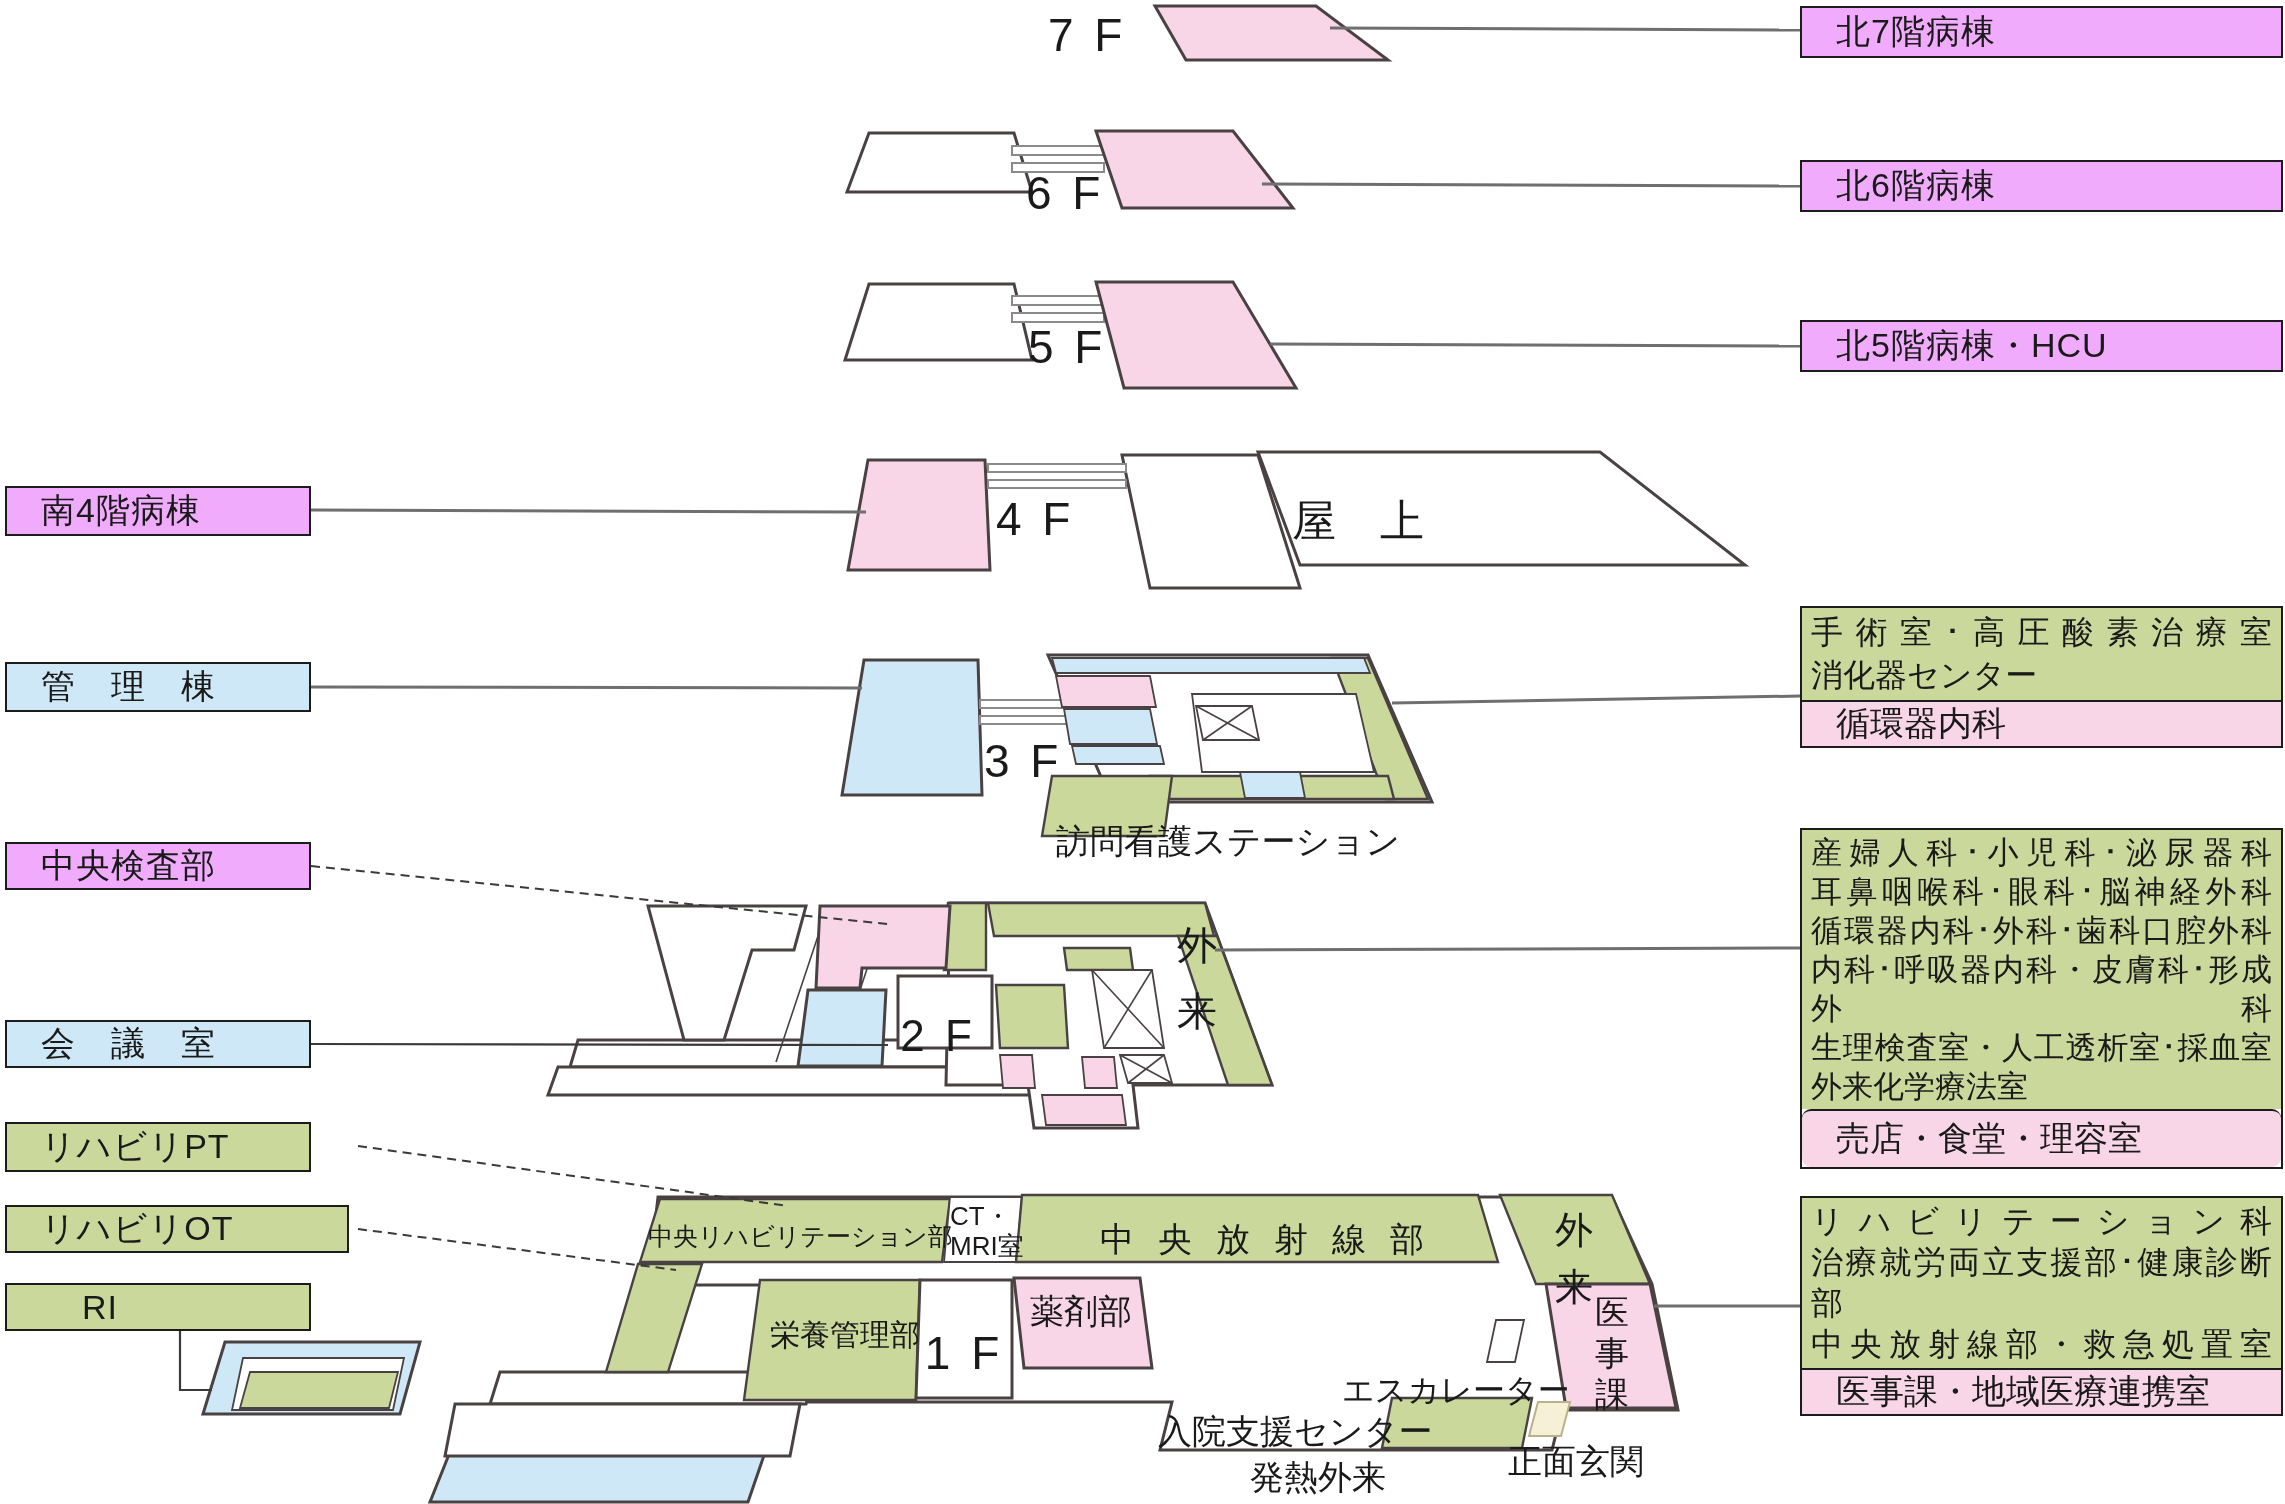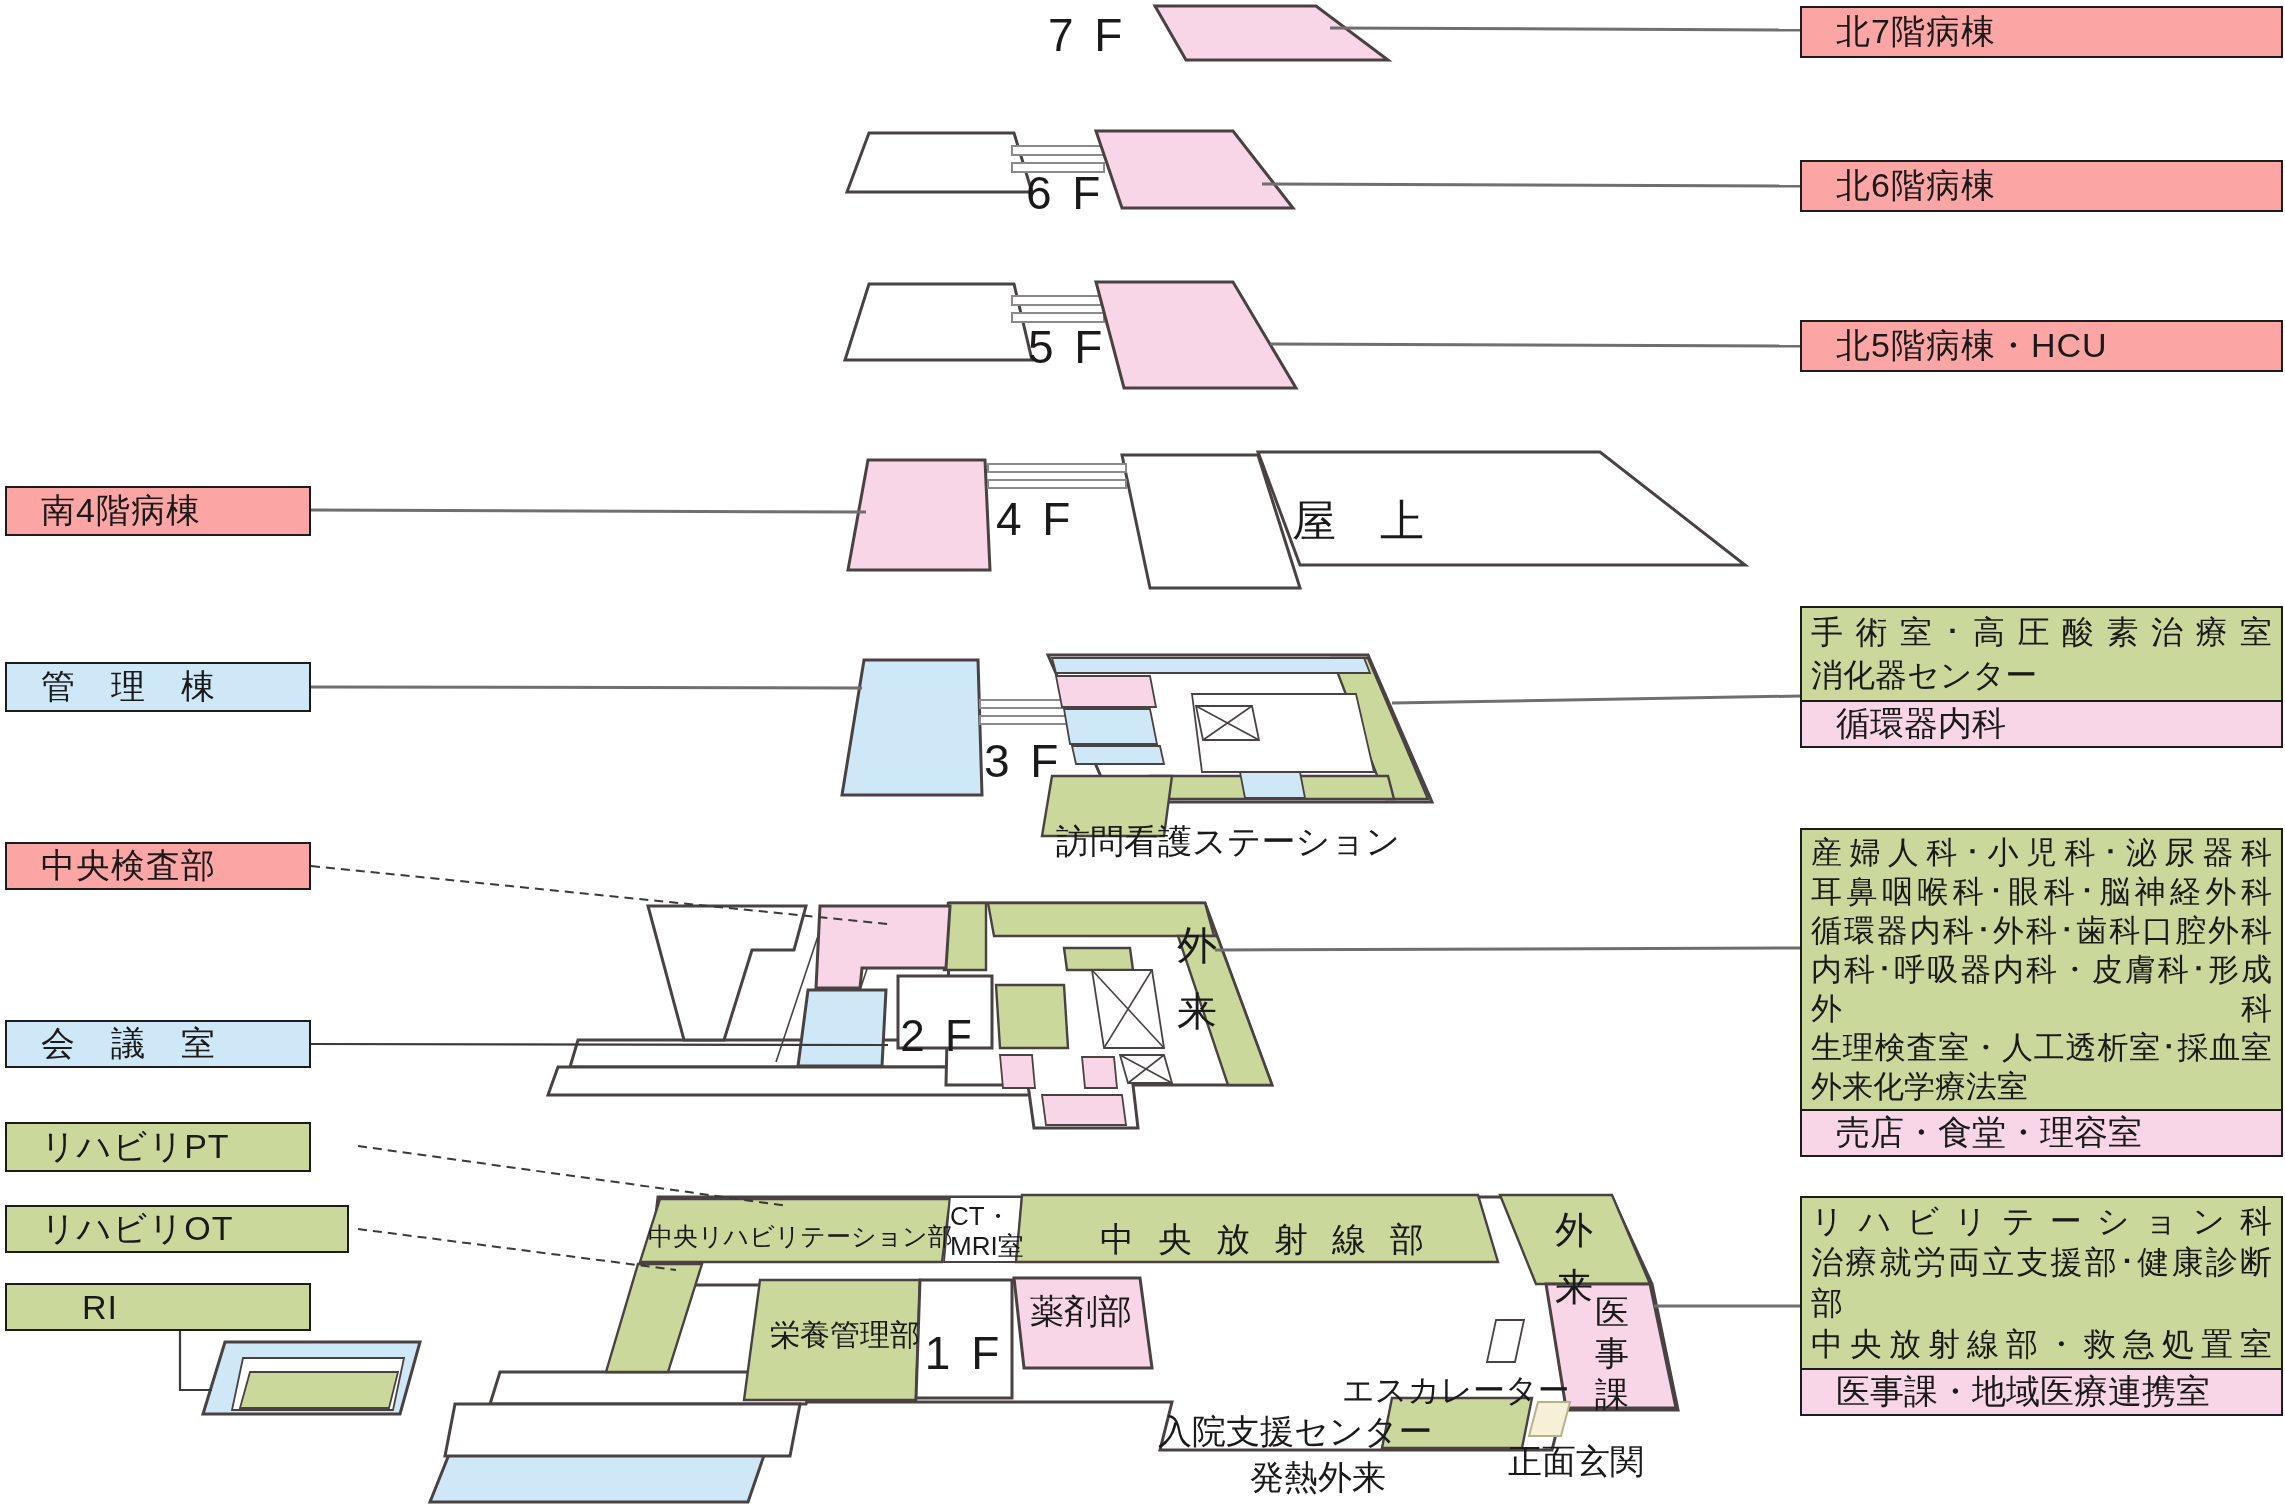--- a/index.html
+++ b/index.html
@@ -14,21 +14,21 @@
   .creamF{fill:#f6f0d6;stroke:#b9b18a;stroke-width:2;}
   .thin{stroke-width:1.8;}
   .corr{fill:#ffffff;stroke:#8a8a8a;stroke-width:2;}
   .conn{stroke:#6f6f6f;stroke-width:3;fill:none;}
   .connD{stroke:#3a3a3a;stroke-width:2;fill:none;stroke-dasharray:9 6;}
   .connT{stroke:#3a3a3a;stroke-width:2.2;fill:none;}
   .xline{stroke:#4a4242;stroke-width:1.6;}
   
   .box{position:absolute;box-sizing:border-box;border:2.6px solid #1c1c1c;display:flex;
        align-items:center;font-size:34px;letter-spacing:1px;padding-left:34px;white-space:pre;}
-  .bp{background:#fca5a5;} .bb{background:#cfe8f7;} .bg{background:#cbd89c;}
+  .bp{background:#f0abfc;} .bb{background:#cfe8f7;} .bg{background:#cbd89c;}
   
   .rbox{position:absolute;left:1800px;width:483px;box-sizing:border-box;border:2.6px solid #1c1c1c;}
   .seg-g{background:#cbd89c;box-sizing:border-box;padding:3px 9px;}
   .seg-p{background:#f8d5e7;border-top:2.6px solid #1c1c1c;display:flex;align-items:center;
          padding-left:34px;font-size:34px;box-sizing:border-box;}
   .jl{text-align:justify;text-align-last:justify;text-justify:inter-character;}
   .t{position:absolute;white-space:pre;line-height:1.15;}
   .vt{position:absolute;word-break:break-all;text-align:center;white-space:normal;}
   .fn{position:absolute;font-size:46px;letter-spacing:4px;white-space:pre;}
   .cflex{display:flex;align-items:center;justify-content:center;}
@@ -202,21 +202,21 @@
 
 <div class="rbox" style="top:828px;">
   <div class="seg-g">
     <div class="jl" style="font-size:31px;line-height:39px;">産婦人科･小児科･泌尿器科</div>
     <div class="jl" style="font-size:31px;line-height:39px;">耳鼻咽喉科･眼科･脳神経外科</div>
     <div class="jl" style="font-size:31px;line-height:39px;">循環器内科･外科･歯科口腔外科</div>
     <div class="jl" style="font-size:31px;line-height:39px;">内科･呼吸器内科・皮膚科･形成外科</div>
     <div class="jl" style="font-size:31px;line-height:39px;">生理検査室・人工透析室･採血室</div>
     <div style="font-size:31px;line-height:39px;">外来化学療法室</div>
   </div>
-  <div class="seg-p" style="height:46px;">
+  <div class="seg-p" style="height:58px;border-radius:9px;">
         <span>売店・食堂・理容室</span>
       </div>
 </div>
 
 <div class="rbox" style="top:1196px;">
   <div class="seg-g">
     <div class="jl" style="font-size:32px;line-height:41px;">リハビリテーション科</div>
     <div class="jl" style="font-size:32px;line-height:41px;">治療就労両立支援部･健康診断部</div>
     <div class="jl" style="font-size:32px;line-height:41px;">中央放射線部・救急処置室</div>
   </div>

